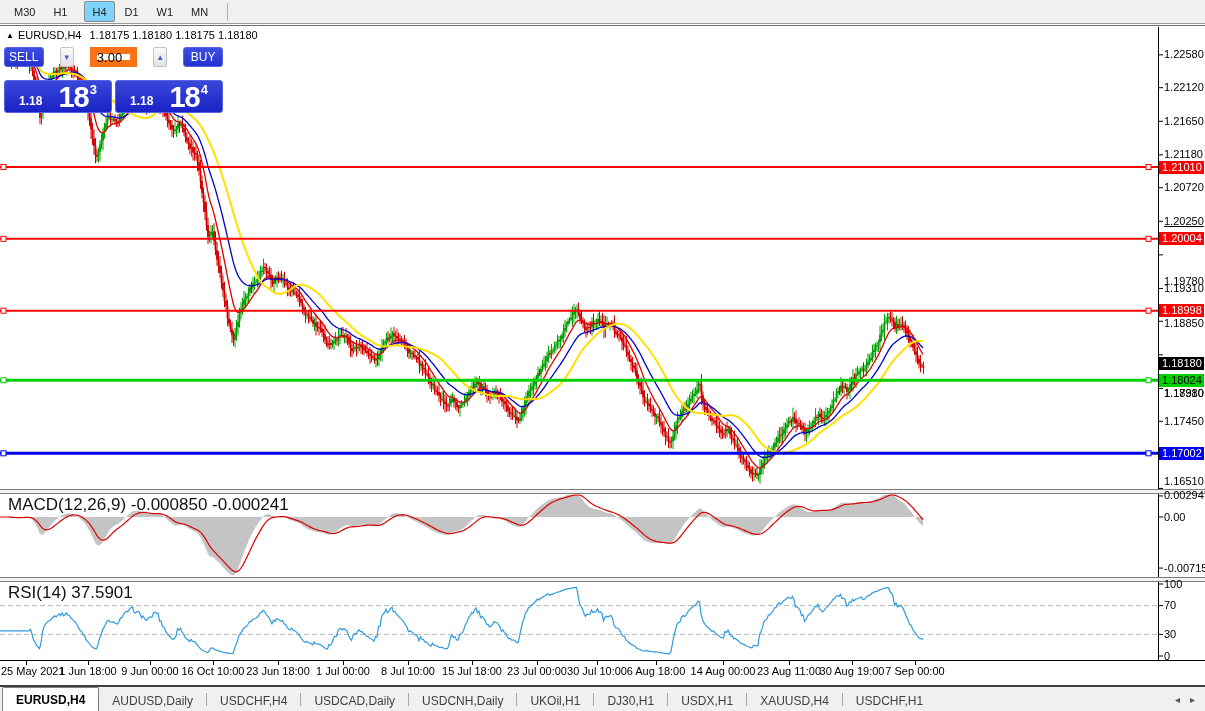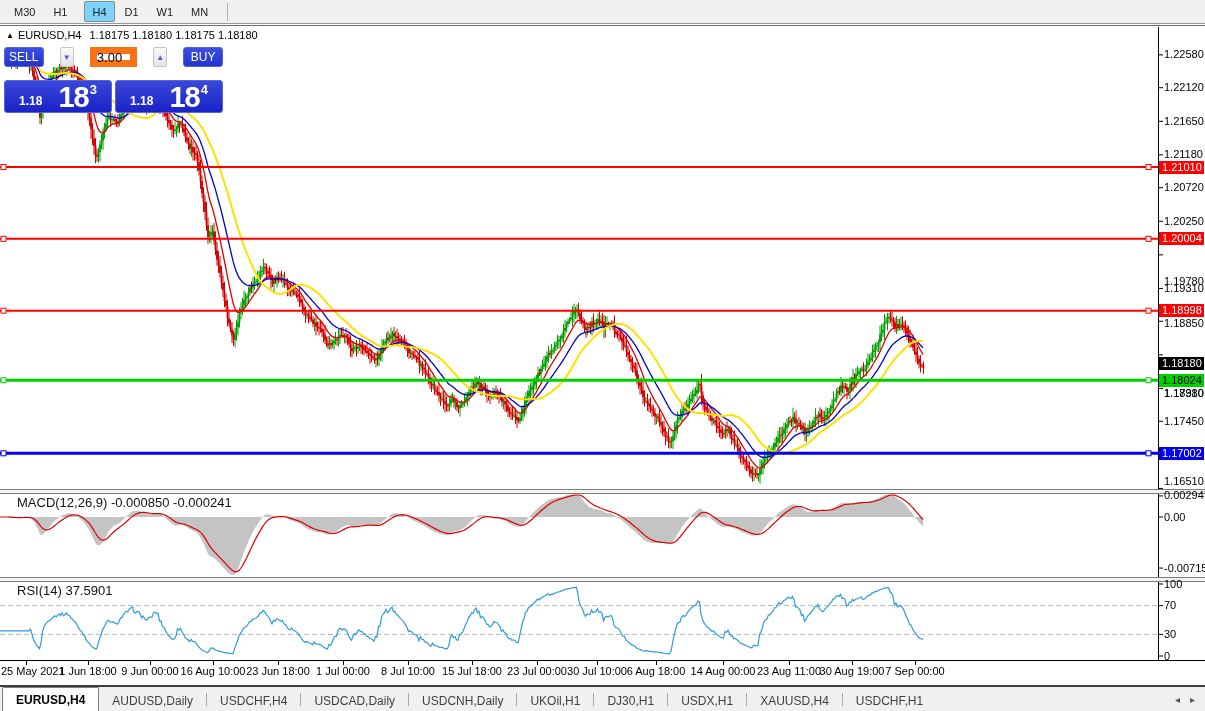--- a/index.html
+++ b/index.html
@@ -27,21 +27,21 @@
     color:#4a5cd8;font-size:8px;display:flex;align-items:center;justify-content:center;box-sizing:border-box;}
   .tp-vol{flex:1;background:#fff;border:7px solid #f97316;font-size:13px;color:#000;display:flex;
     align-items:center;justify-content:flex-end;padding-right:8px;box-sizing:border-box;}
   .tp-row2{display:flex;gap:3px;height:33px;}
   .tp-price{flex:1;background:linear-gradient(#3948da,#1a22c6);border:1px solid #5663e4;border-radius:3px;
     color:#fff;display:flex;align-items:flex-end;justify-content:center;padding-bottom:2px;box-sizing:border-box;}
   .pp{font-size:12px;font-weight:bold;margin-right:16px;margin-bottom:2px;}
   .pb{font-size:29px;font-weight:bold;line-height:26px;letter-spacing:-1px;}
   .ps{font-size:13px;font-weight:bold;margin-bottom:13px;margin-left:1px;}
   
-  .ind-label{position:absolute;left:17px;font-size:13px;color:#111;z-index:10;white-space:nowrap;text-align:right;}
+  .ind-label{position:absolute;left:8px;font-size:17px;color:#111;z-index:10;white-space:nowrap;text-align:right;}
   
   .ax-label{position:absolute;left:1164px;width:40px;height:13px;line-height:13px;font-size:11px;color:#000;z-index:5;}
   .hl-label{position:absolute;left:1159px;width:45px;height:13px;line-height:13px;font-size:11px;
     padding-left:3px;box-sizing:border-box;z-index:6;}
   
   .t-label{position:absolute;top:665px;font-size:11px;color:#000;white-space:nowrap;z-index:5;}
   
   #tab-bar{position:absolute;left:0;top:685px;width:1205px;height:26px;background:#f0f0f0;
     border-top:2px solid #3f3f3f;display:flex;align-items:flex-end;padding-left:2px;box-sizing:border-box;z-index:30;}
   .tab{font-size:12px;color:#3f3f3f;padding:0 13px;height:20px;display:flex;align-items:center;cursor:default;}
@@ -176,41 +176,41 @@
       <div class="hl-label" style="top: 160.5px; background: rgb(255, 0, 0); color: rgb(255, 255, 255);">1.21010</div>
       <div class="hl-label" style="top: 232.357px; background: rgb(255, 0, 0); color: rgb(255, 255, 255);">1.20004</div>
       <div class="hl-label" style="top: 304.214px; background: rgb(255, 0, 0); color: rgb(255, 255, 255);">1.18998</div>
       <div class="hl-label" style="top: 373.786px; background: rgb(0, 208, 0); color: rgb(0, 0, 0);">1.18024</div>
       <div class="hl-label" style="top: 446.786px; background: rgb(0, 0, 238); color: rgb(255, 255, 255);">1.17002</div>
       <div class="ax-label" style="top: 48.3571px;">1.22580</div>
       <div class="ax-label" style="top: 81.2143px;">1.22120</div>
       <div class="ax-label" style="top: 114.786px;">1.21650</div>
       <div class="ax-label" style="top: 148.357px;">1.21180</div>
       <div class="ax-label" style="top: 181.214px;">1.20720</div>
-      <div class="ax-label" style="top: 214.786px;">1.20250</div>
+      <div class="ax-label" style="top: 214.786px; text-decoration: underline;">1.20250</div>
       <div class="ax-label" style="top: 248.357px; margin-top: 27px;">1.19780</div>
       <div class="ax-label" style="top: 281.929px;">1.19310</div>
       <div class="ax-label" style="top: 317.214px;">1.18850</div>
       <div class="ax-label" style="top: 386.786px;">1.18380</div>
       <div class="ax-label" style="top: 386.786px;">1.17910</div>
       <div class="ax-label" style="top: 414.786px;">1.17450</div>
       <div class="ax-label" style="top: 475px;">1.16510</div>
       <div class="ax-label" style="top: 489.45px;">0.002947</div>
       <div class="ax-label" style="top: 510.5px;">0.00</div>
       <div class="ax-label" style="top: 561.579px;">-0.007151</div>
       <div class="ax-label" style="top: 578px;">100</div>
       <div class="ax-label" style="top: 599.1px;">70</div>
       <div class="ax-label" style="top: 627.9px;">30</div>
       <div class="ax-label" style="top: 649.5px;">0</div>
     </div>
   <div id="time-labels">
       <div class="t-label" style="left: 1px;">25 May 2021</div>
       <div class="t-label" style="left: 88px; transform: translateX(-50%);">1 Jun 18:00</div>
       <div class="t-label" style="left: 150px; transform: translateX(-50%);">9 Jun 00:00</div>
-      <div class="t-label" style="left: 213px; transform: translateX(-50%);">16 Aug 10:00</div>
+      <div class="t-label" style="left: 213px; transform: translateX(-50%);">16 Oct 10:00</div>
       <div class="t-label" style="left: 278px; transform: translateX(-50%);">23 Jun 18:00</div>
       <div class="t-label" style="left: 343px; transform: translateX(-50%);">1 Jul 00:00</div>
       <div class="t-label" style="left: 408px; transform: translateX(-50%);">8 Jul 10:00</div>
       <div class="t-label" style="left: 472px; transform: translateX(-50%);">15 Jul 18:00</div>
       <div class="t-label" style="left: 537px; transform: translateX(-50%);">23 Jul 00:00</div>
       <div class="t-label" style="left: 597px; transform: translateX(-50%);">30 Jul 10:00</div>
       <div class="t-label" style="left: 656px; transform: translateX(-50%);">6 Aug 18:00</div>
       <div class="t-label" style="left: 723px; transform: translateX(-50%);">14 Aug 00:00</div>
       <div class="t-label" style="left: 789px; transform: translateX(-50%);">23 Aug 11:00</div>
       <div class="t-label" style="left: 852px; transform: translateX(-50%);">30 Aug 19:00</div>

